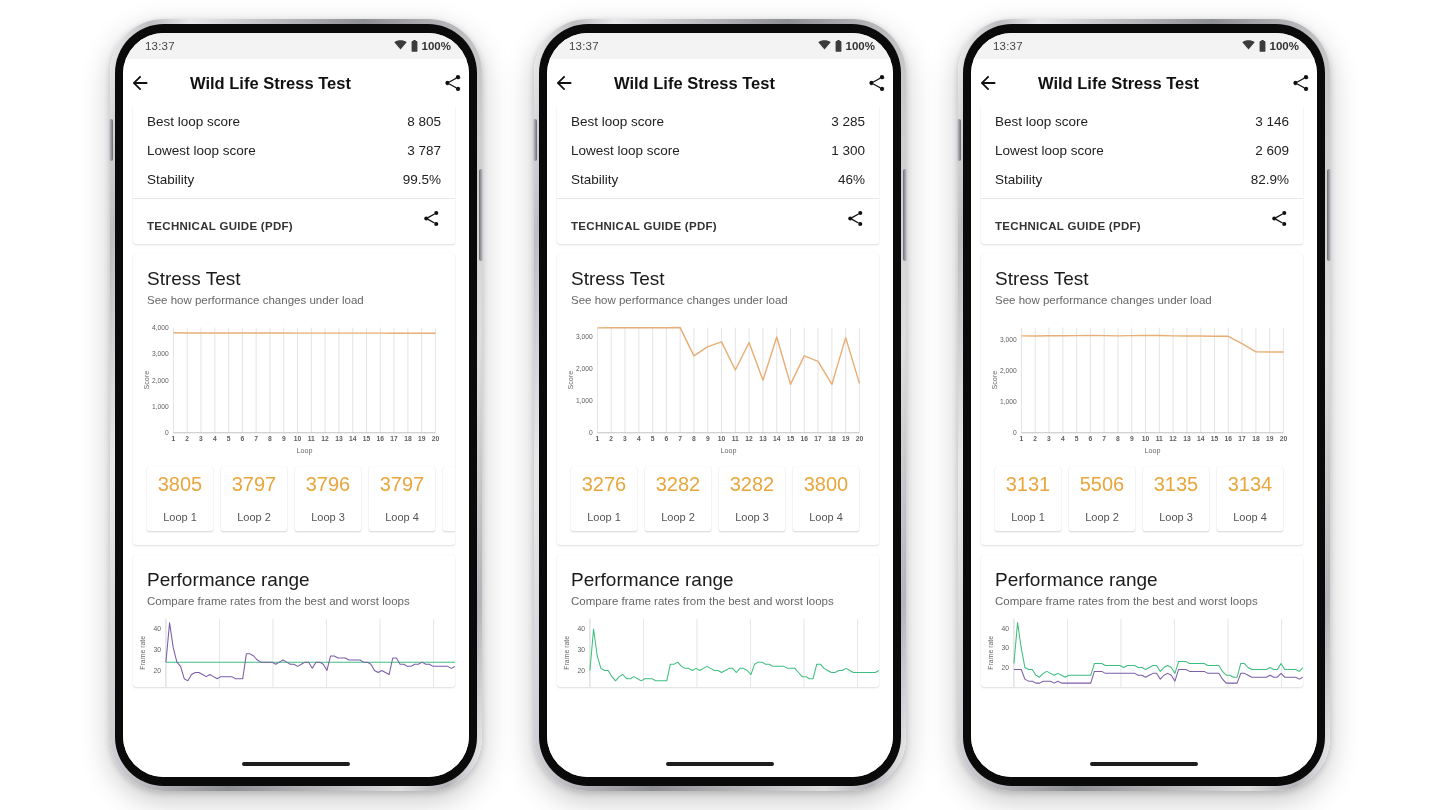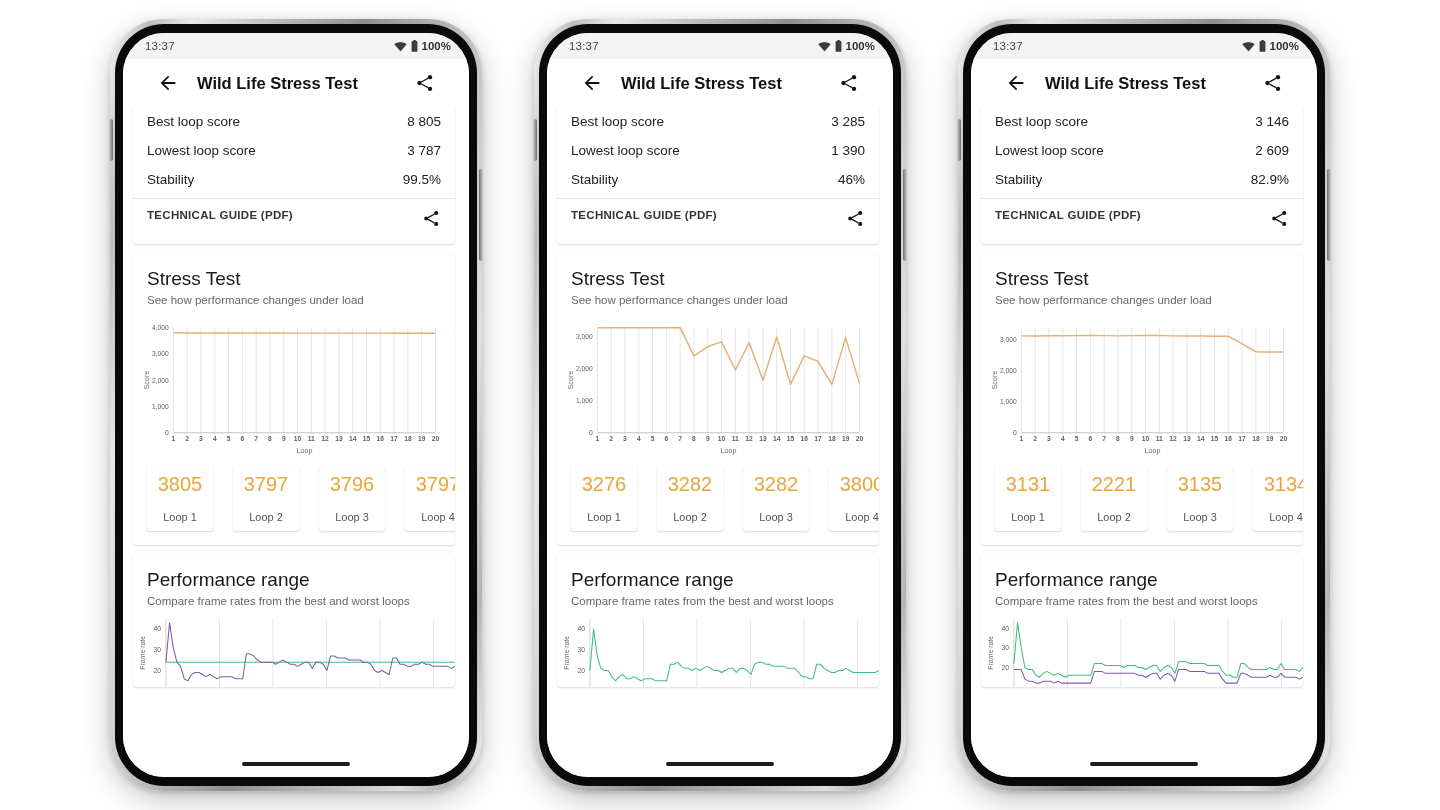--- a/index.html
+++ b/index.html
@@ -67,35 +67,36 @@
   .statusbar {
     height: 26px;
     background: #f3f3f3;
     display: flex;
     align-items: center;
     justify-content: space-between;
     padding: 0 18px 0 22px;
     flex: 0 0 auto;
   }
   .sb-time { font-size: 11.5px; color: #444; letter-spacing: .2px; text-align: right; }
-  .sb-right { display: flex; align-items: flex-end; gap: 4px; }
+  .sb-right { display: flex; align-items: flex-start; gap: 4px; }
   .sb-pct { font-size: 11.5px; color: #333; font-weight: 600; }
   .ico-wifi { width: 13px; height: 10px; display: block; }
   .ico-batt { width: 7px; height: 12px; display: block; }
 
   
   .appbar {
     height: 48px;
     background: #ffffff;
     display: flex;
     align-items: center;
-    padding: 0 32px;
+    padding: 0 4px;
     flex: 0 0 auto;
     position: relative;
     z-index: 3;
+    gap: 21px;
   }
   .appbar .back { width: 26px; height: 26px; display:flex; align-items:center; justify-content:center; cursor: pointer;}
   .appbar .title {
     flex: 1;
     font-size: 16.5px;
     font-weight: bold;
     color: #111;
     margin-left: 16px;
     white-space: nowrap;
   }
@@ -123,21 +124,21 @@
     align-items: center;
     justify-content: space-between;
     padding: 7px 14px;
     font-size: 13.5px;
     color: #222;
   }
   .srow .val { color: #222; }
   .divider { height: 1px; background: #e6e6e6; margin: 4px 0 0 0; }
   .guide {
     display: flex;
-    align-items: flex-start;
+    align-items: flex-end;
     justify-content: space-between;
     padding: 10px 14px 12px 14px;
   }
   .guide .lbl {
     font-size: 11.5px;
     font-weight: bold;
     color: #333;
     letter-spacing: .3px;
   }
 
@@ -153,21 +154,21 @@
     padding: 4px 14px 0 14px;
   }
 
   
   .chart-wrap { padding: 12px 10px 0 6px; }
   .chart-svg { display: block; width: 100%; }
 
   
   .loops {
     display: flex;
-    gap: 20px;
+    gap: 8px;
     padding: 6px 0 14px 14px;
     overflow: hidden;
   }
   .loop-card {
     flex: 0 0 auto;
     width: 66px;
     background: #fff;
     border-radius: 2px;
     box-shadow: 0 1px 2px rgba(0,0,0,.16), 0 0 1px rgba(0,0,0,.10);
     text-align: center;
@@ -424,21 +425,21 @@
 
   <div class="content">
 
     <div class="card first">
       <div class="srow">
         <span>Best loop score</span>
         <span class="val">3 285</span>
       </div>
       <div class="srow">
         <span>Lowest loop score</span>
-        <span class="val">1 390</span>
+        <span class="val">1 300</span>
       </div>
       <div class="srow">
         <span>Stability</span>
         <span class="val">46%</span>
       </div>
       <div class="divider"></div>
       <div class="guide">
         <span class="lbl">TECHNICAL GUIDE (PDF)</span>
         <span><svg width="19" height="19" viewBox="0 0 24 24">
     <circle cx="18" cy="5" r="2.6" fill="#111"></circle>
@@ -670,21 +671,21 @@
                   <text class="axis-lbl" x="10" y="65" text-anchor="middle" transform="rotate(-90 10 65)">Score</text>
                   <polyline points="36.0,18.7 50.4,18.8 64.8,18.6 79.3,18.6 93.7,18.4 108.1,18.2 122.5,18.4 136.9,18.7 151.4,18.4 165.8,18.3 180.2,18.3 194.6,18.7 209.1,18.8 223.5,18.9 237.9,19.0 252.3,19.1 266.7,26.8 281.2,35.4 295.6,35.6 310.0,35.5" fill="none" stroke="#E8AE76" stroke-width="1.5" stroke-linejoin="round"></polyline>
                 </svg>
       </div>
       <div class="loops">
     <div class="loop-card">
       <div class="num">3131</div>
       <div class="nm">Loop 1</div>
     </div>
     <div class="loop-card">
-      <div class="num">2221</div>
+      <div class="num">5506</div>
       <div class="nm">Loop 2</div>
     </div>
     <div class="loop-card">
       <div class="num">3135</div>
       <div class="nm">Loop 3</div>
     </div>
     <div class="loop-card">
       <div class="num">3134</div>
       <div class="nm">Loop 4</div>
     </div>

